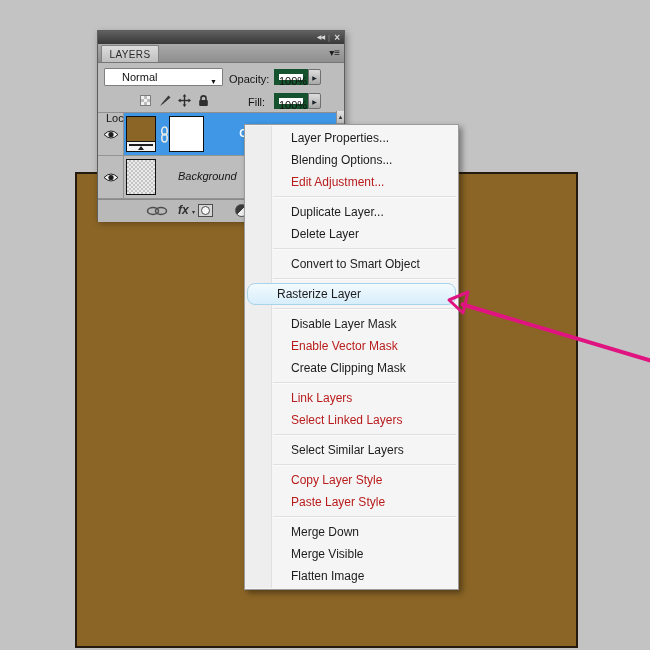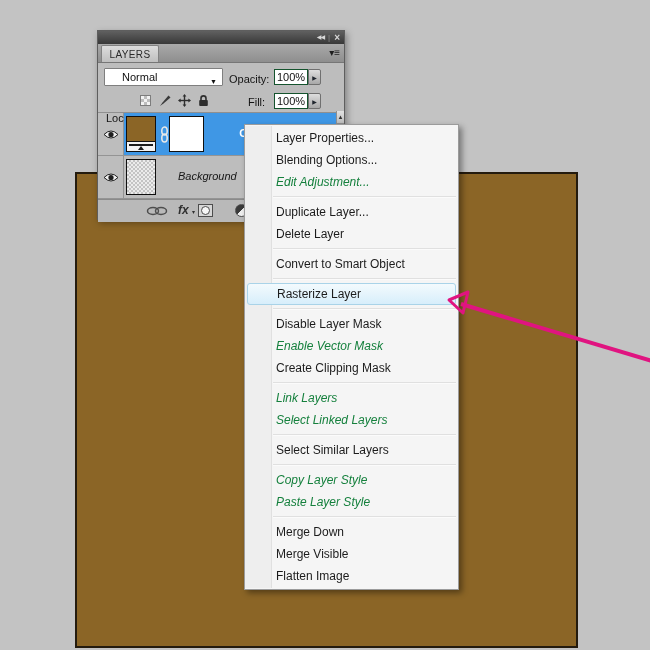--- a/index.html
+++ b/index.html
@@ -30,21 +30,21 @@
        font-size:10px;font-weight:normal;color:#2a2a2a;letter-spacing:.4px;}
   .panelmenu{position:absolute;right:4px;top:2px;font-size:10px;color:#1d1d1d;line-height:14px;}
 
   .controls{height:49px;position:relative;border-bottom:1px solid #8f8f8f;background:#bdbdbd;}
   .dropdown{position:absolute;left:6px;top:5px;width:119px;height:18px;box-sizing:border-box;
             background:#fff;border:1px solid #7f7f7f;border-radius:1px;
             font-size:11px;color:#111;line-height:16px;padding-left:17px;}
   .dropdown .dd-arrow{position:absolute;right:5px;top:5px;font-size:7px;color:#111;}
   .ctl-label{position:absolute;font-size:11px;color:#141414;}
   .valbox{position:absolute;width:34px;height:16px;box-sizing:border-box;background:#fff;
-          border:1px solid #14532d;font-size:11px;color:#111;text-align:center;line-height:14px;}
+          border:5px solid #14532d;font-size:11px;color:#111;text-align:center;line-height:14px;}
   .spinbtn{position:absolute;width:13px;height:16px;box-sizing:border-box;
            background:linear-gradient(#dedede,#a8a8a8);border:1px solid #707070;
            border-radius:0 2px 2px 0;display:flex;align-items:center;justify-content:center;}
   .spinbtn::before{content:"▶";font-size:6px;color:#20262e;}
   .lockicons{position:absolute;left:42px;top:30px;display:flex;gap:7px;align-items:center;height:14px;}
   .chk-icon{width:11px;height:11px;border:1px solid #7d7d7d;box-sizing:border-box;
     background-image:linear-gradient(45deg,#bdbdbd 25%,transparent 25%,transparent 75%,#bdbdbd 75%),
                      linear-gradient(45deg,#bdbdbd 25%,#f2f2f2 25%,#f2f2f2 75%,#bdbdbd 75%);
     background-size:6px 6px;background-position:0 0,3px 3px;}
 
@@ -91,25 +91,25 @@
           border:1px solid #4d4d4d;box-sizing:border-box;
           background:linear-gradient(135deg,#3a3a3a 50%,#efefef 50%);}
 
   
   #ctxmenu{position:absolute;left:244px;top:124px;width:215px;z-index:30;
            background:#f5f5f5;border:1px solid #9b9b9b;box-sizing:border-box;
            padding:2px 0;box-shadow:3px 3px 6px rgba(0,0,0,.4);}
   #ctxmenu::before{content:"";position:absolute;left:0;top:1px;bottom:1px;width:26px;
                    background:#eeeeee;border-right:1px solid #e0e0e0;}
   .menu-item{position:relative;height:22px;display:flex;align-items:center;
-             padding-left:31px;font-size:12px;color:#1c1c1c;box-sizing:border-box;}
-  .menu-item.disabled{color:#15803d;font-style:italic;}
+             padding-left:46px;font-size:12px;color:#1c1c1c;box-sizing:border-box;}
+  .menu-item.disabled{color:#b91c1c;}
   .menu-item.highlighted{height:22px;margin:0 2px;padding-left:29px;
         background:linear-gradient(#f3fafd,#d7eefb);
-        border:1px solid #a9d3e8;border-radius:3px;}
+        border:1px solid #a9d3e8;border-radius:8px;}
   .menu-sep{position:relative;height:1px;background:#e0e0e0;border-bottom:1px solid #fbfbfb;
             margin:3px 2px 3px 28px;}
 
   
   #arrow-layer{position:absolute;left:0;top:0;z-index:50;pointer-events:none;}
 </style>
 </head>
 <body>
 
 <div id="stage">

